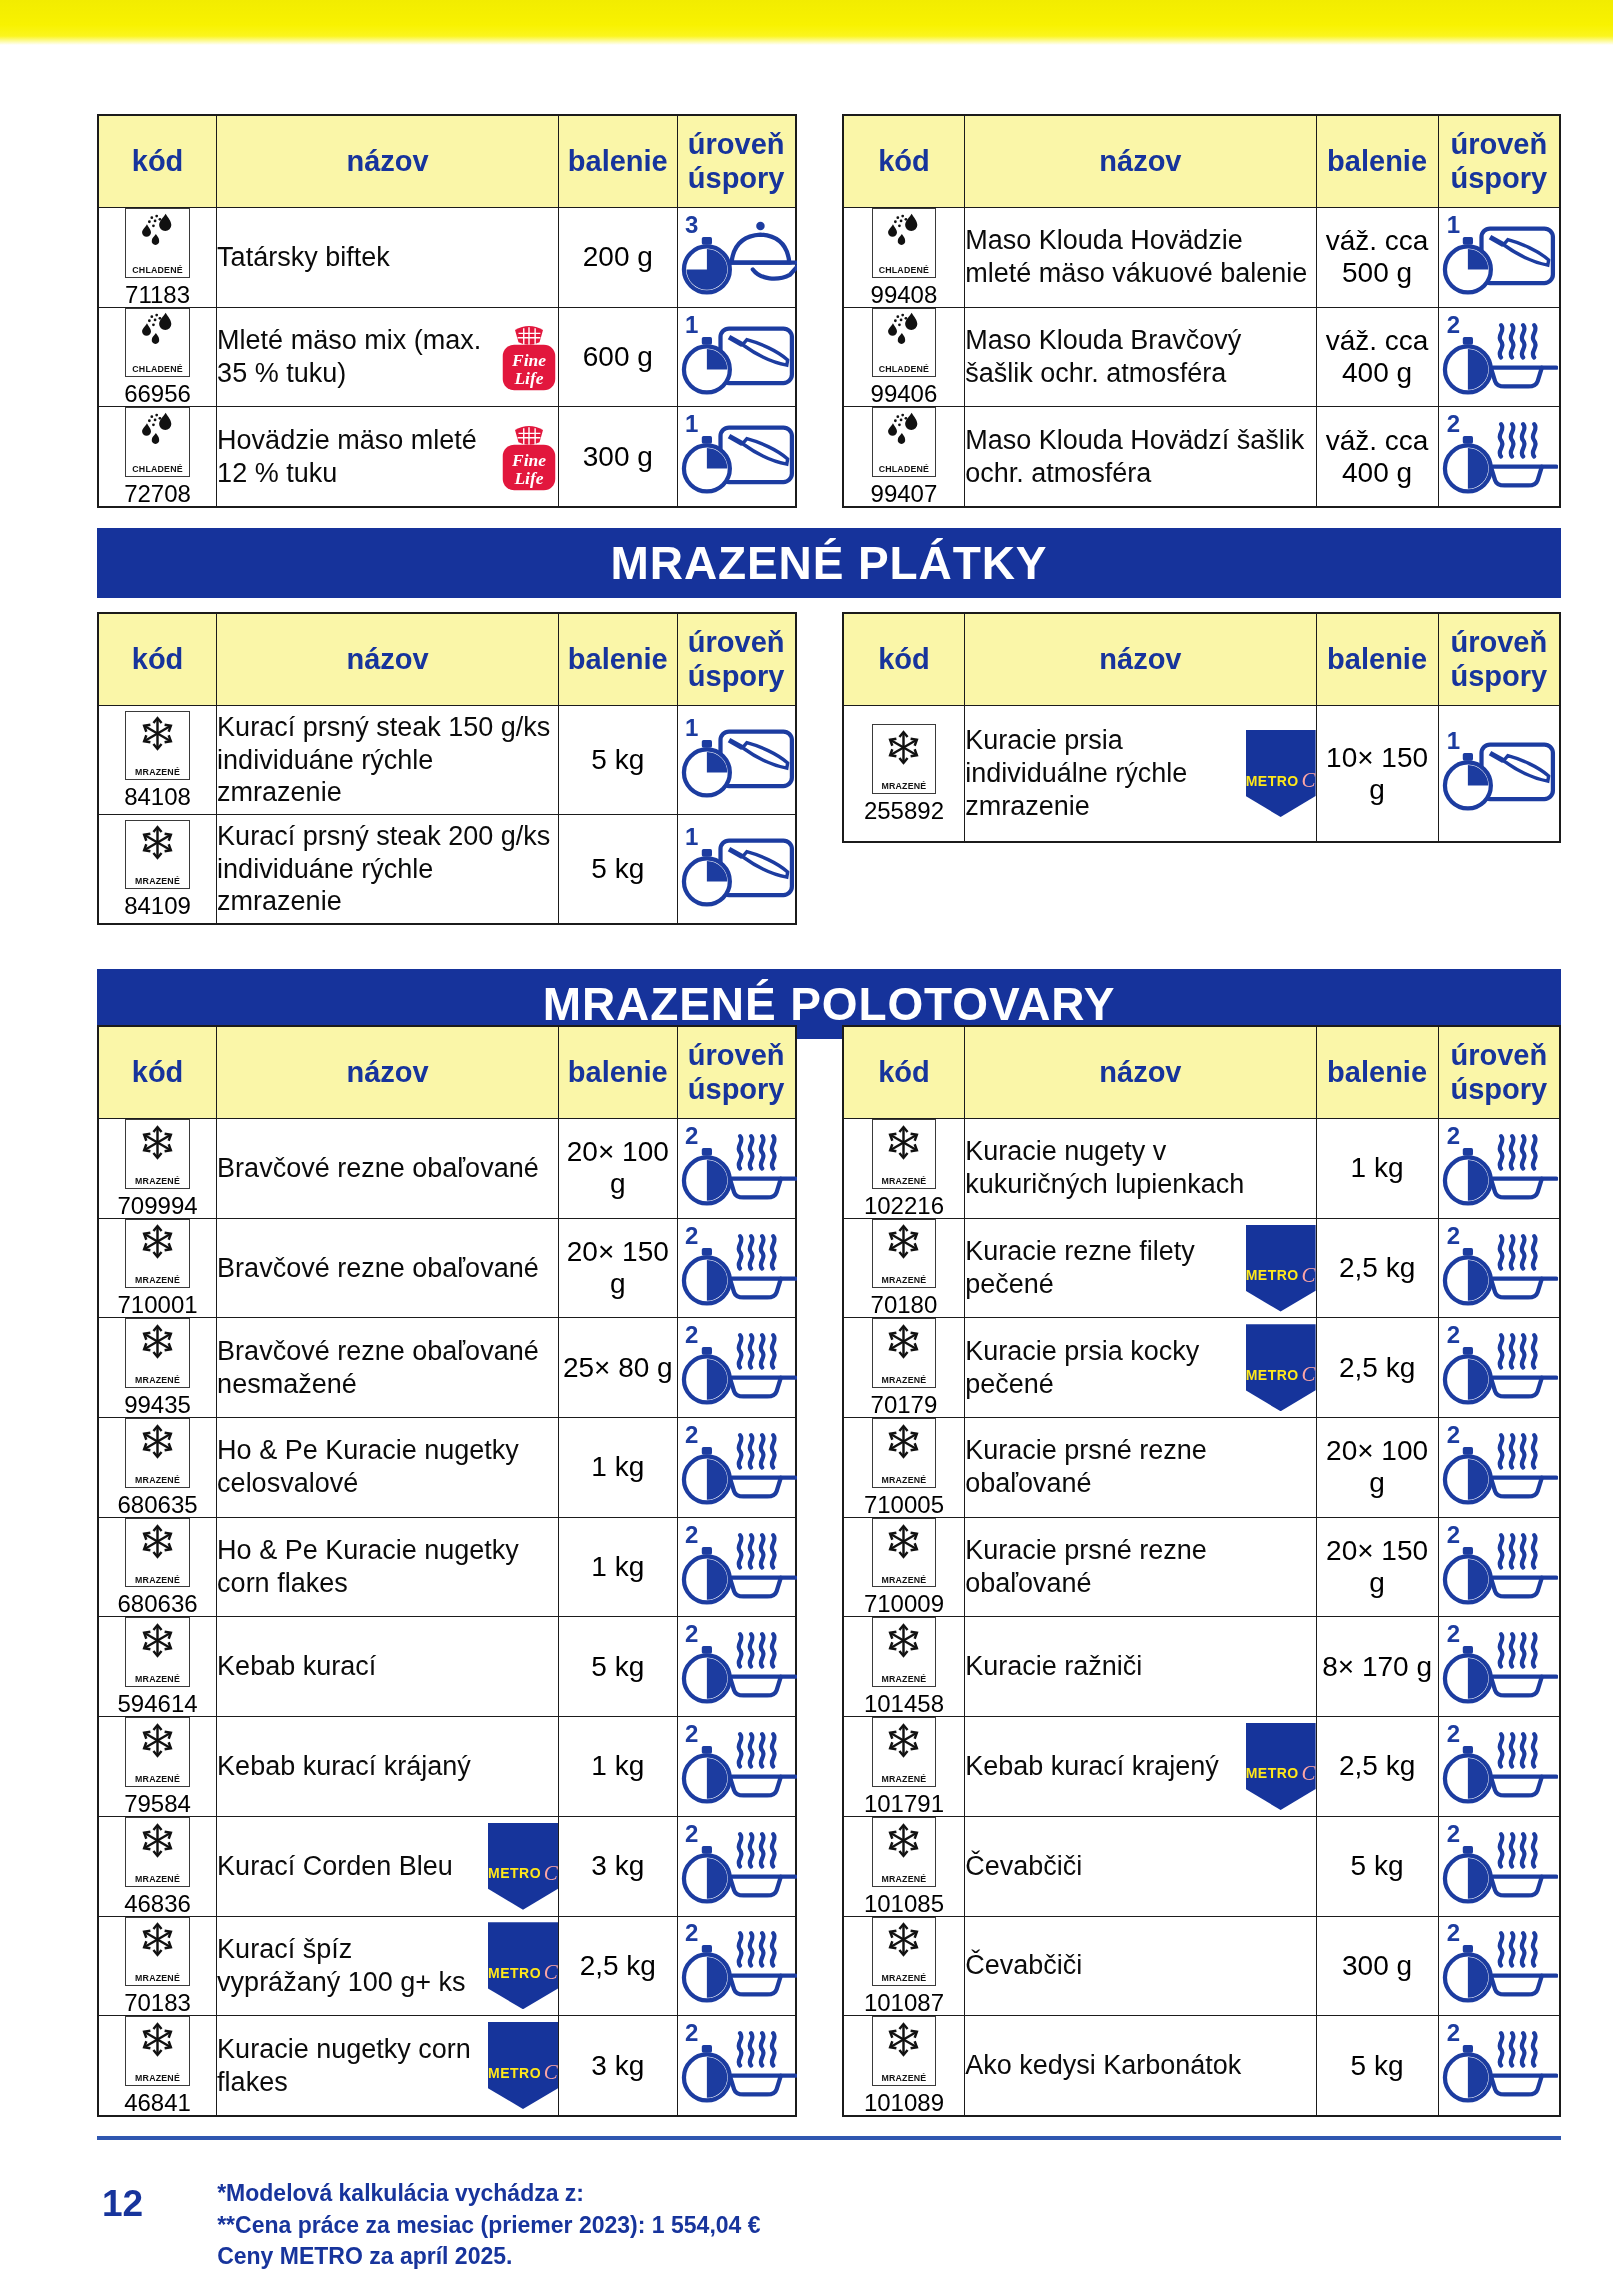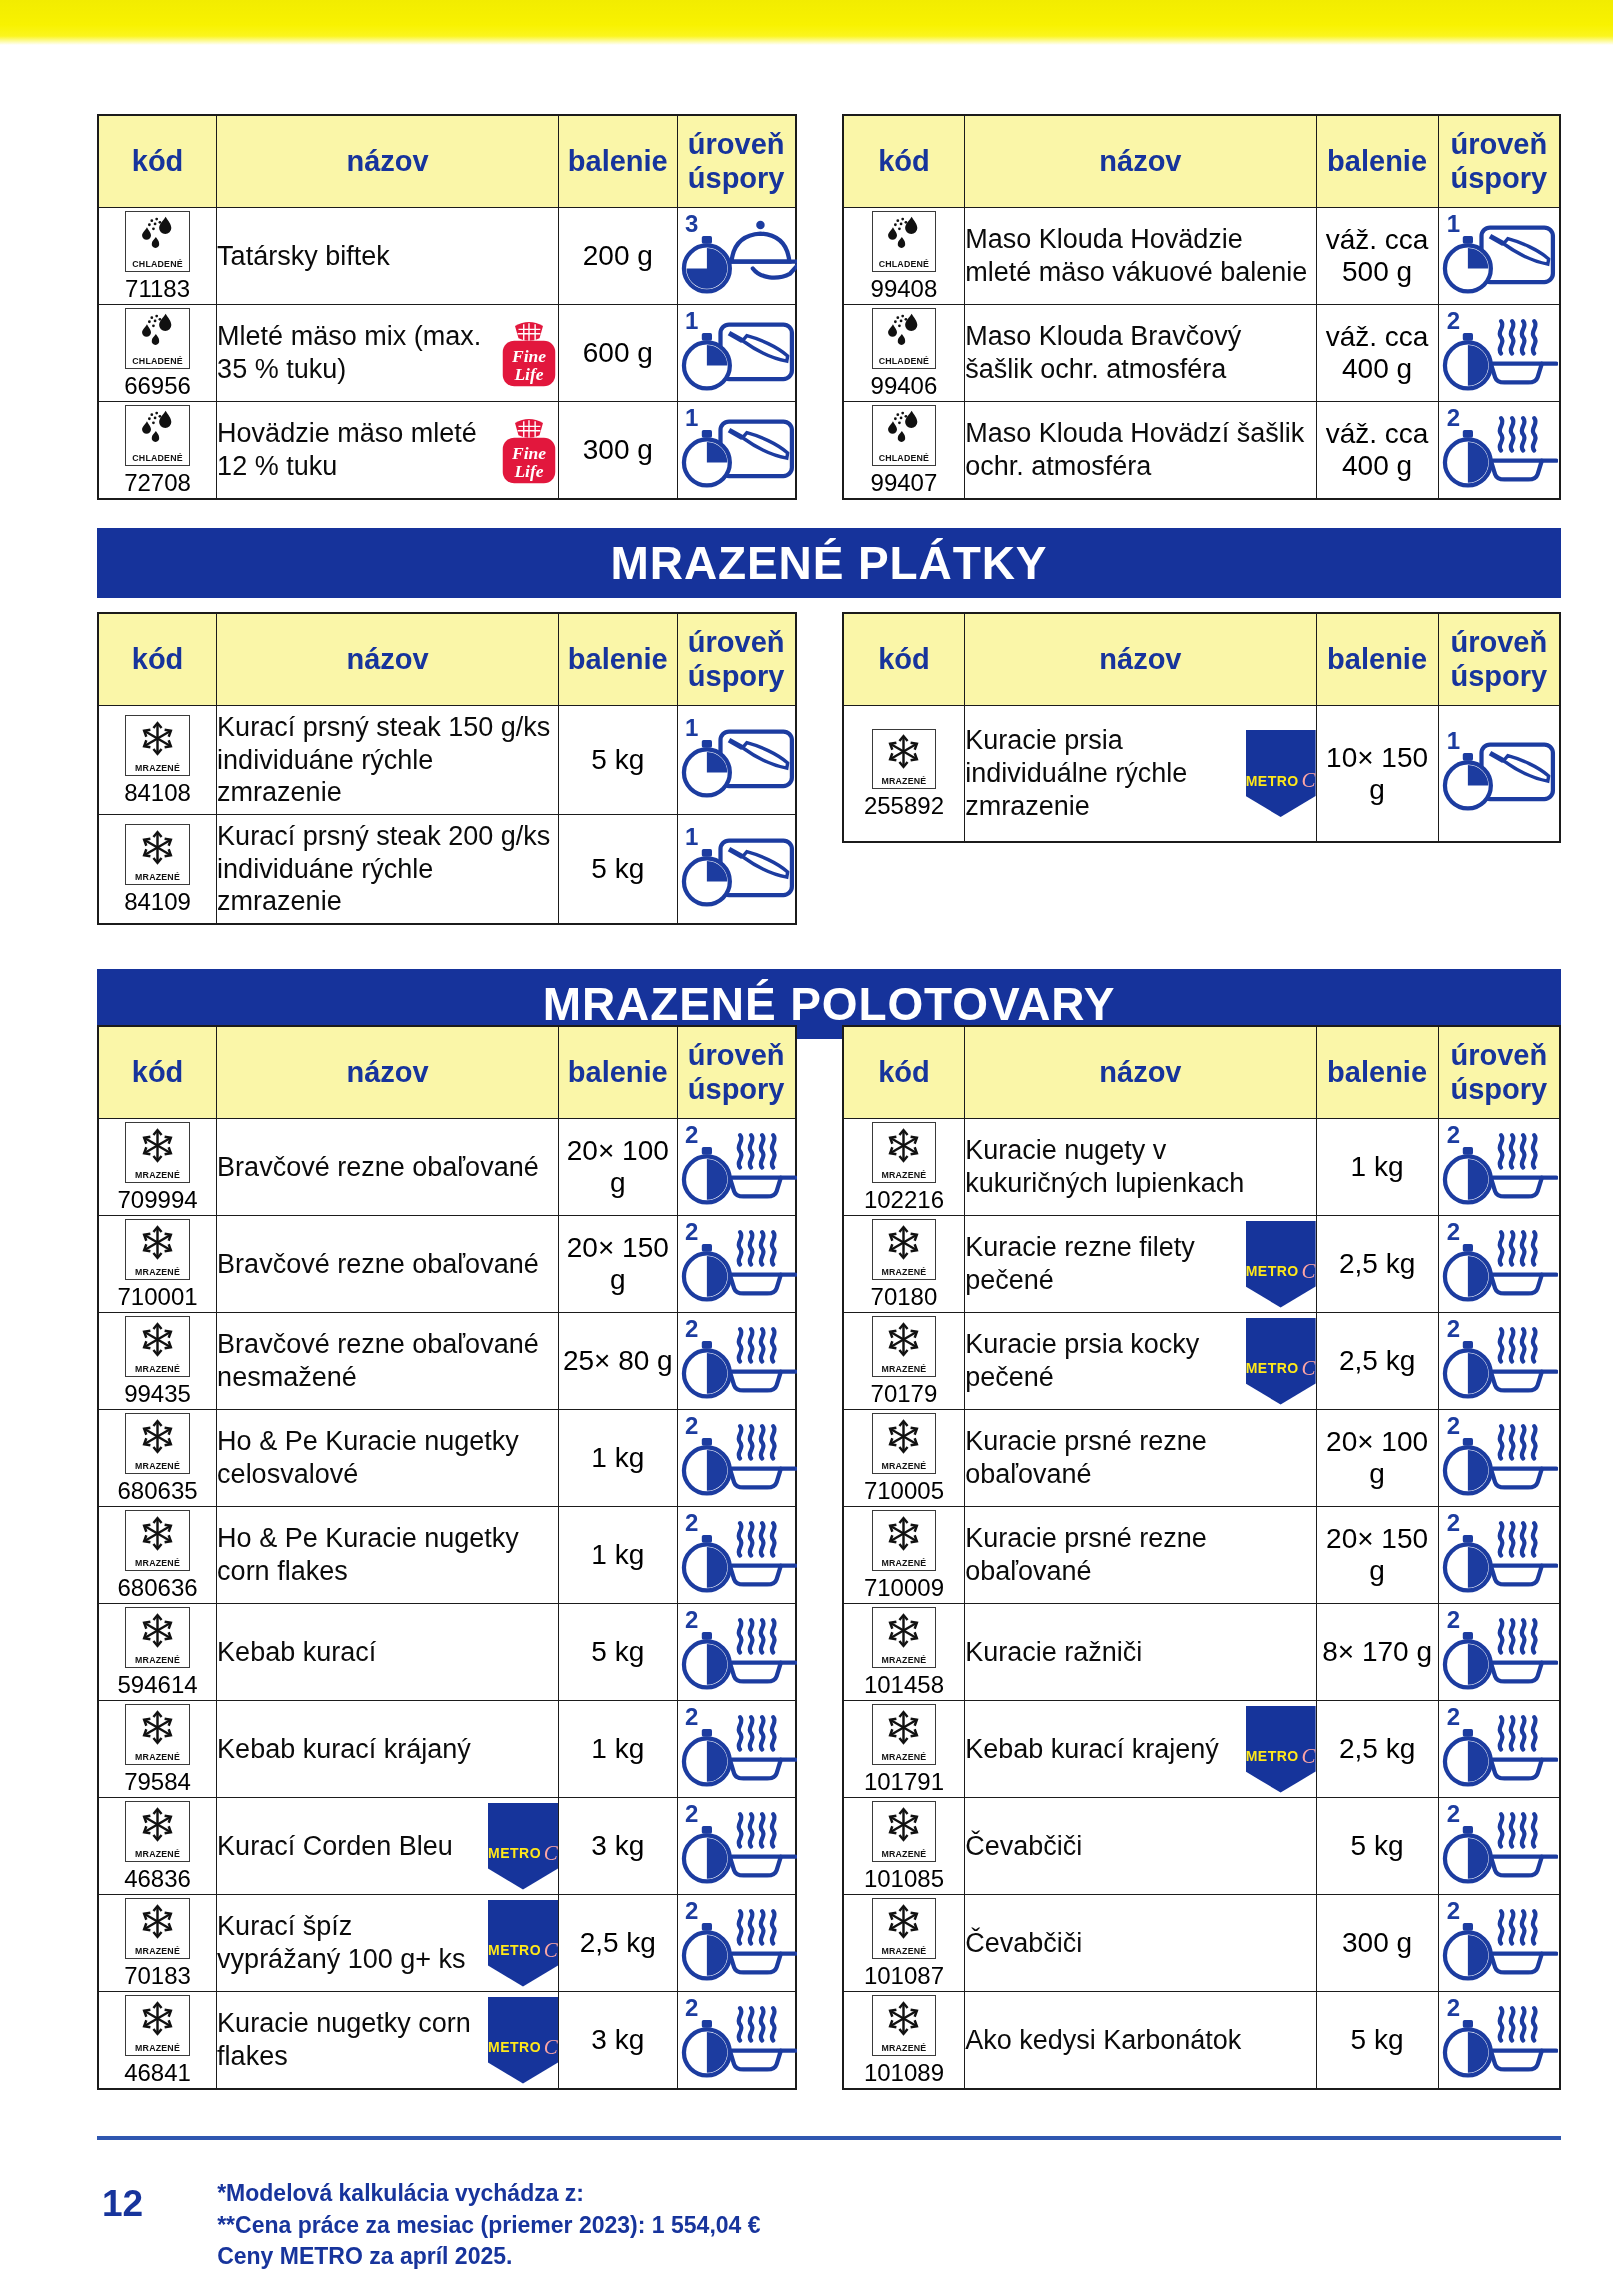--- a/index.html
+++ b/index.html
@@ -30,21 +30,21 @@
                   height:91px;text-align:center;padding:0 5.6px;line-height:1.15;}
   .sec1 td{height:96px;}
   .sec2 .lmount td{height:108px;}
   .sec2 .rmount td{height:135px;}
   .sec3 td{height:96px;}
   col.c-kod{width:17%;} col.c-nazov{width:49%;} col.c-balenie{width:17%;} col.c-uspory{width:17%;}
 
   td.kod{text-align:center;}
   .badge{display:inline-flex;flex-direction:column;align-items:center;justify-content:center;
          border:1.9px solid #3a3a3a;background:#fff;width:59px;padding:2.8px 1.9px 1.9px 1.9px;}
-  .badge-cap{font-size:8.8px;font-weight:700;color:#111;letter-spacing:0.2px;margin-top:5px;}
+  .badge-cap{font-size:8.8px;font-weight:700;color:#111;letter-spacing:0.2px;margin-top:14px;}
   .code{font-size:24px;color:#000;margin-top:5px;line-height:1;}
   td.nazov{padding:5.6px 9.3px 5.6px 15px;}
   .name-wrap{display:flex;align-items:center;gap:7.4px;}
   .name{flex:1;font-size:27px;color:#0b0b0b;line-height:1.22;}
   td.balenie{text-align:center;font-size:28px;color:#000;padding:0 5.6px;}
   td.uspory{text-align:center;}
   .saving{position:relative;width:119px;height:89px;margin:0 auto;}
   .saving-num{position:absolute;left:7.4px;top:-1.9px;color:#1c3ca0;font-size:24px;font-weight:700;}
   .saving svg{position:absolute;left:0;top:0;width:119px;height:89px;}
 

